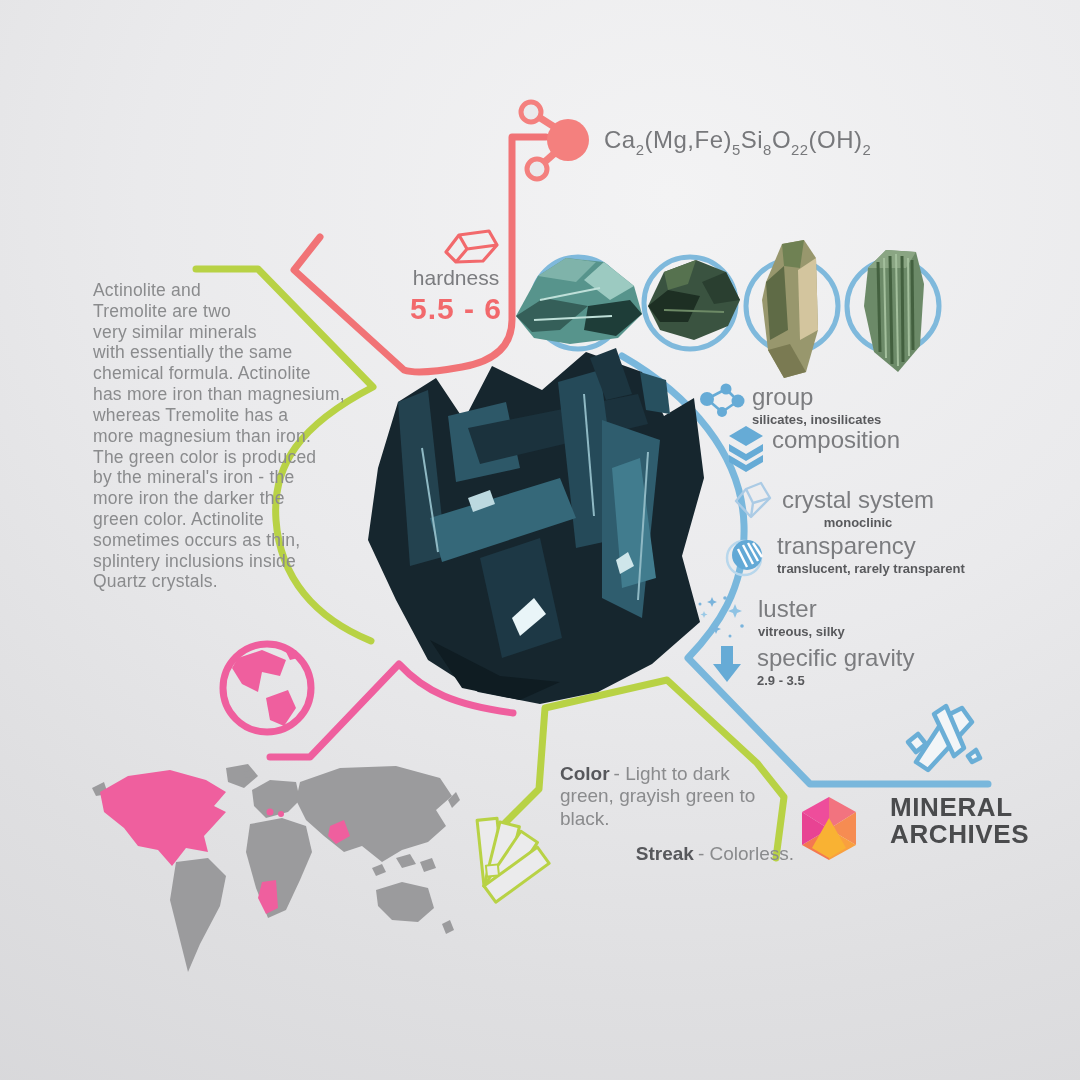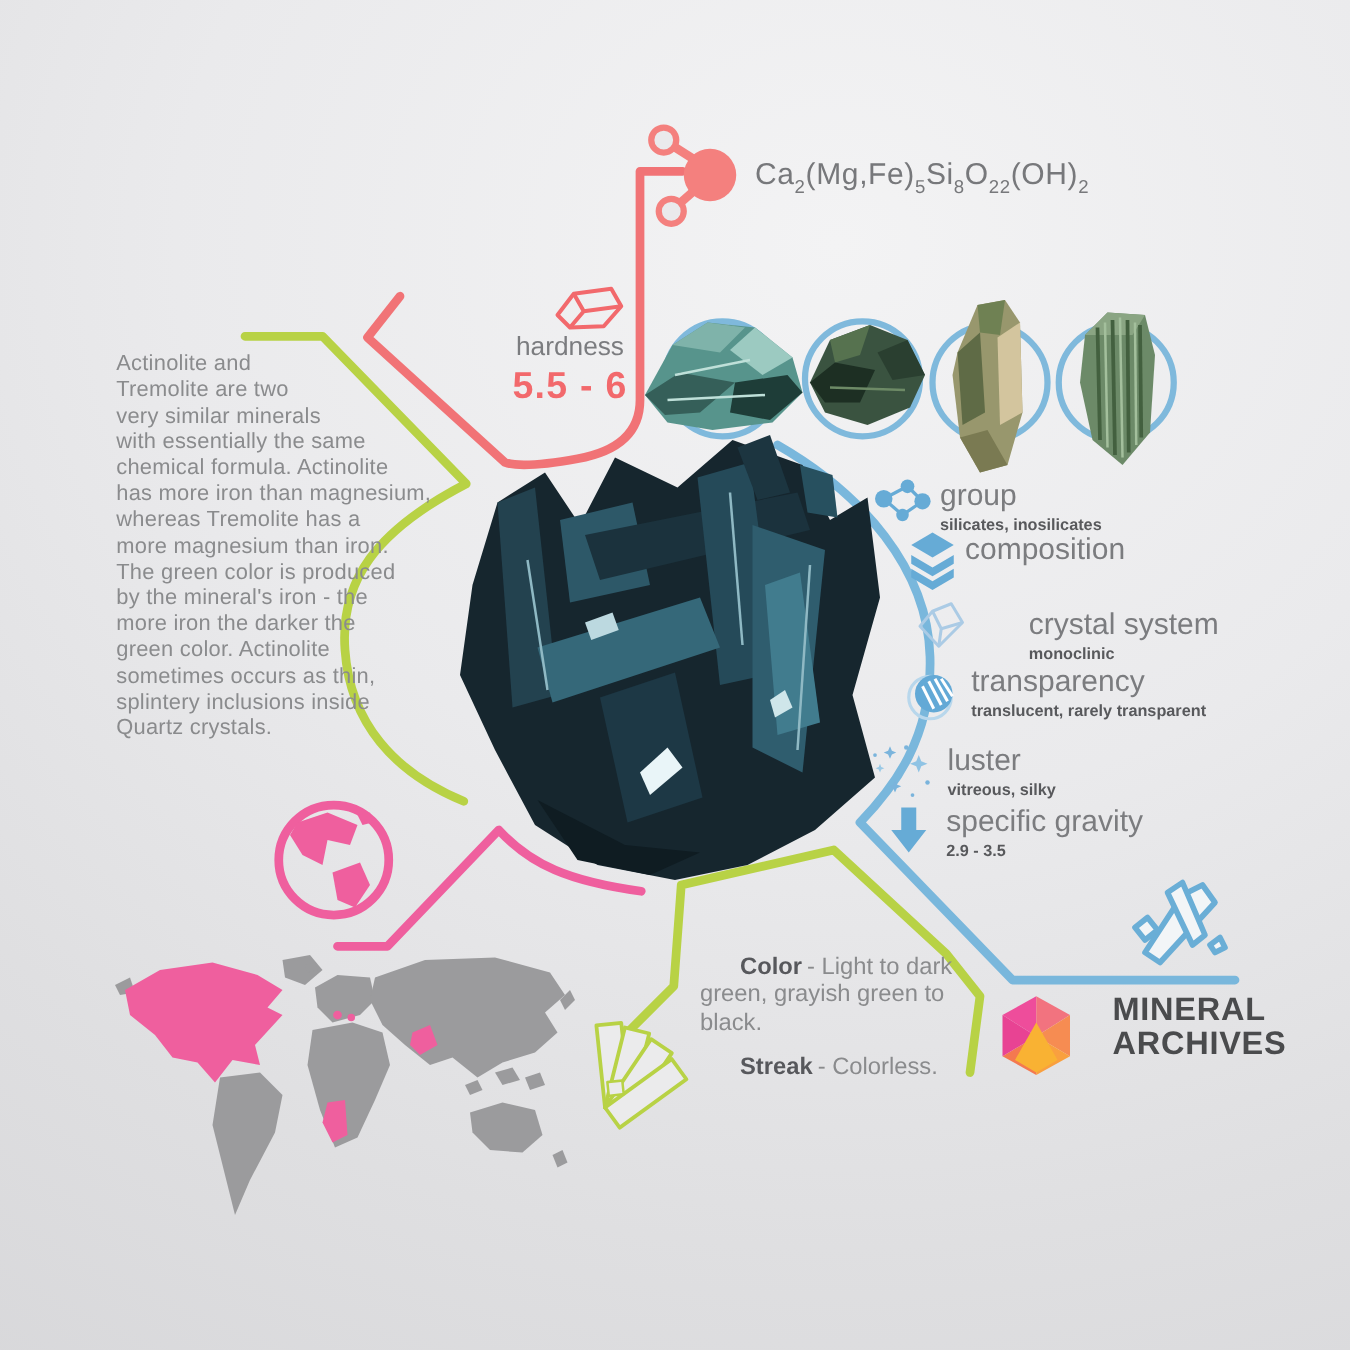--- a/index.html
+++ b/index.html
@@ -11,21 +11,21 @@
   .title{font-size:46px;font-weight:bold;color:#56575b;letter-spacing:1px;}
   .desc{font-size:17.5px;line-height:1.19;color:#8a8b8d;white-space:pre-line;letter-spacing:.2px;}
   .formula{font-size:24px;color:#77787b;letter-spacing:.5px;white-space:nowrap;}
   .formula .sub{font-size:.62em;position:relative;top:.45em;}
   .hardness{width:120px;text-align:center;}
   .hardness-label{font-size:21px;color:#7b7c7f;}
   .hardness-value{font-size:30px;font-weight:bold;color:#f2696c;letter-spacing:1px;margin-top:2px;}
   .prop-label{font-size:24px;color:#7b7c7f;}
   .prop-value{font-size:13px;font-weight:bold;color:#58595c;margin-top:1px;white-space:nowrap;}
   .note{width:218px;font-size:19px;line-height:1.18;color:#8a8b8d;}
-  .note b{color:#57585c;margin-right:4px;margin-left:32px;}
+  .note b{color:#57585c;margin-right:4px;}
   .brand{line-height:27px;font-size:26px;font-weight:800;color:#4a4b4d;letter-spacing:.6px;margin-left:24px;}
 </style>
 </head>
 <body>
 
 <div class="canvas">
 
 <svg class="decor" viewBox="0 0 1080 1080">
 
   <g stroke="none">
@@ -231,41 +231,41 @@
   <div class="hardness-value">5.5 - 6</div>
 </div>
 
 <div class="abs" style="left:752px;top:383px;">
   <div class="prop-label">group</div>
   <div class="prop-value">silicates, inosilicates</div>
 </div>
 <div class="abs" style="left:772px;top:426px;">
   <div class="prop-label">composition</div>
 </div>
-<div class="abs" style="left:823px;top:486px;">
+<div class="abs" style="left:782px;top:486px;text-align:center;">
   <div class="prop-label">crystal system</div>
   <div class="prop-value">monoclinic</div>
 </div>
 <div class="abs" style="left:777px;top:532px;">
   <div class="prop-label">transparency</div>
   <div class="prop-value">translucent, rarely transparent</div>
 </div>
 <div class="abs" style="left:758px;top:595px;">
   <div class="prop-label">luster</div>
   <div class="prop-value">vitreous, silky</div>
 </div>
 <div class="abs" style="left:757px;top:644px;">
   <div class="prop-label">specific gravity</div>
   <div class="prop-value">2.9 - 3.5</div>
 </div>
 
 <div class="abs note" style="left:560px;top:763px;">
   <b>Color</b><span>- Light to dark green, grayish green to black.</span>
 </div>
-<div class="abs note" style="left:560px;top:843px;">
+<div class="abs note" style="left:576px;top:843px;text-align:right;">
   <b>Streak</b><span>- Colorless.</span>
 </div>
 
 <div class="abs brand" style="left:866px;top:794px;">
   <div>MINERAL</div>
   <div>ARCHIVES</div>
 </div>
 
 </div>
 

